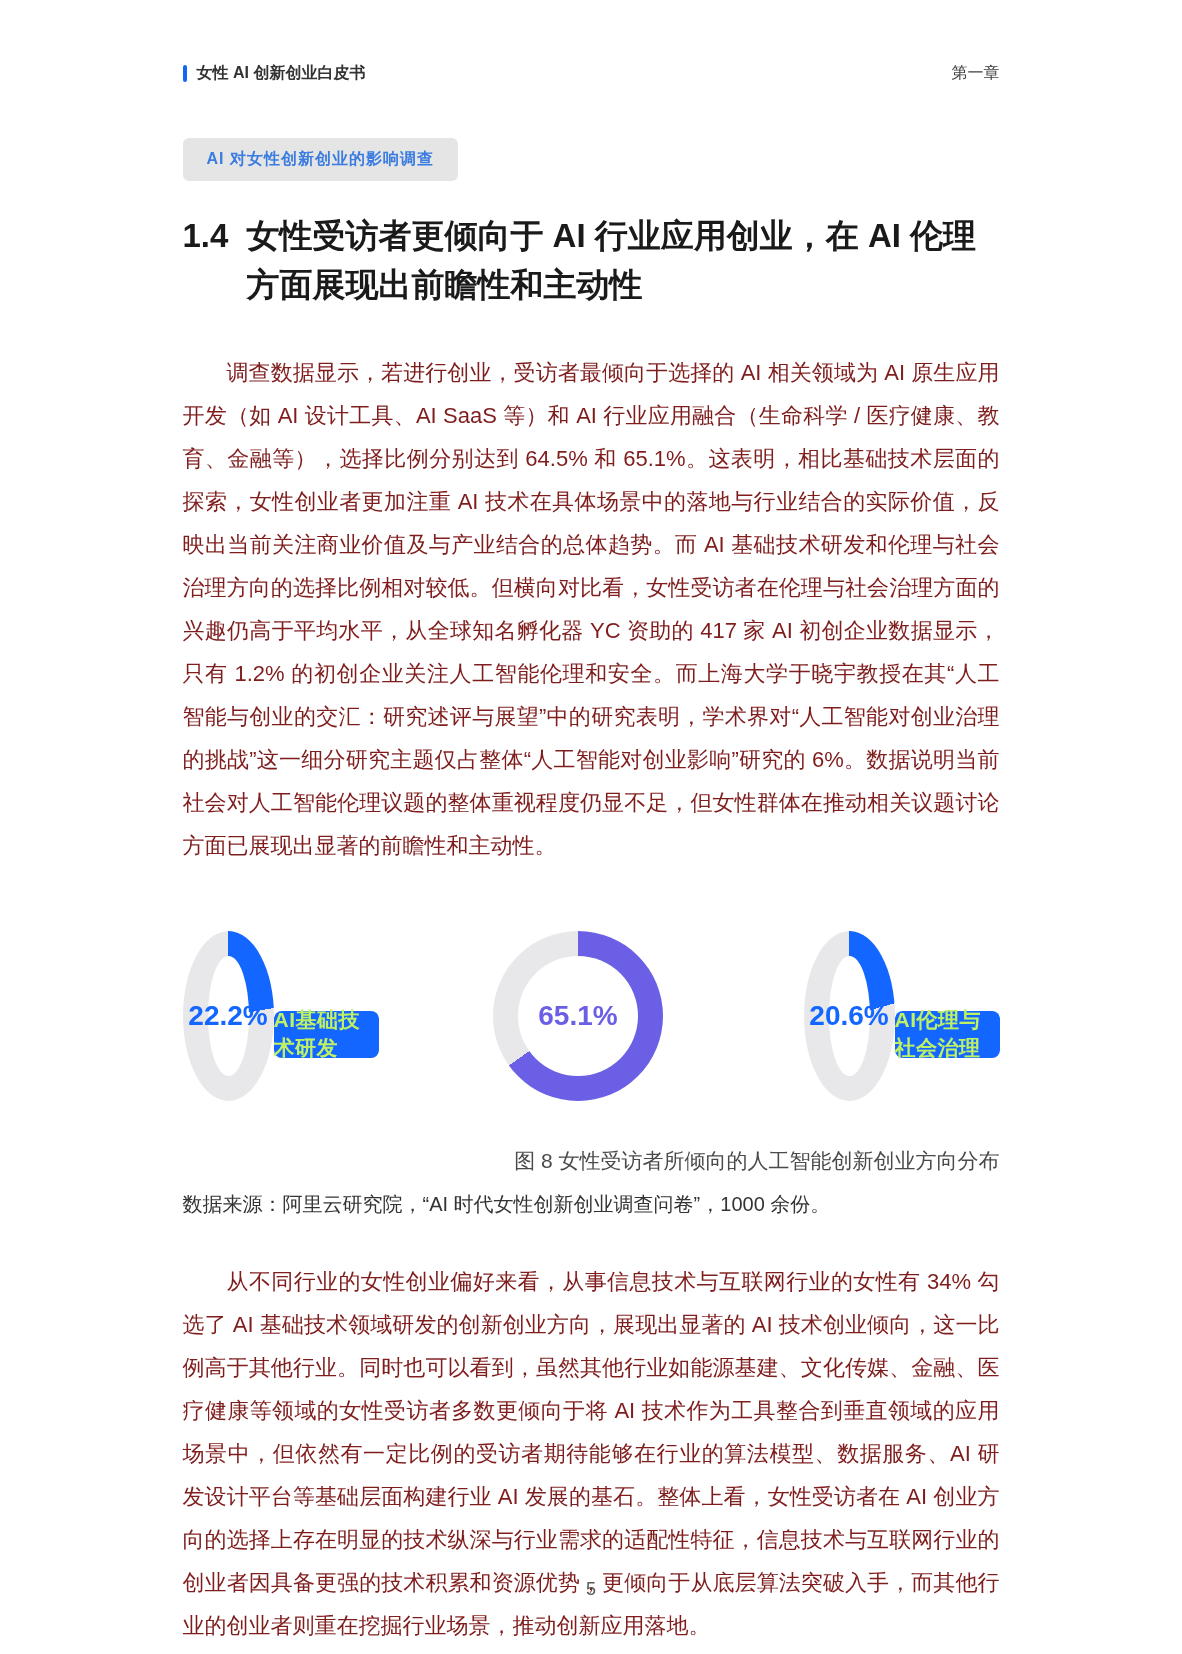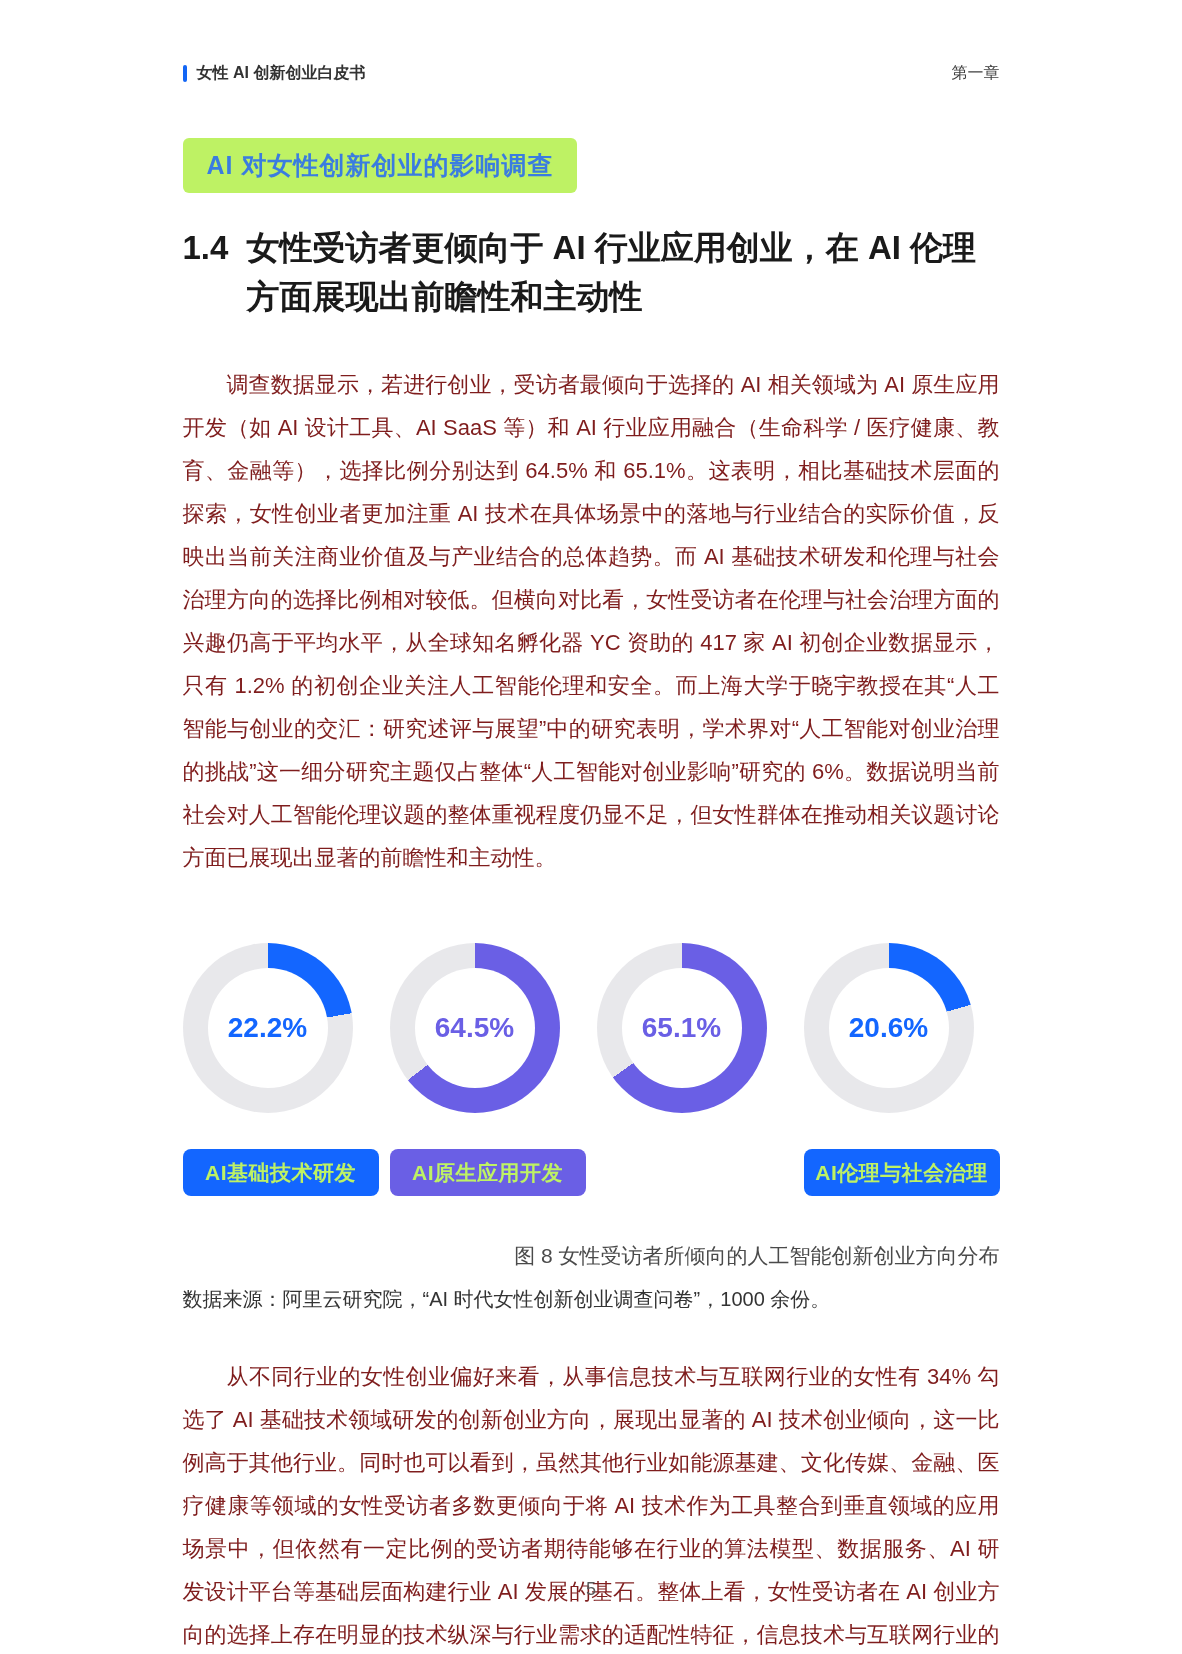--- a/index.html
+++ b/index.html
@@ -14,41 +14,41 @@
 
   
   .header { display:flex; justify-content:space-between; align-items:center; padding-top:57px; }
   .header-left { display:flex; align-items:center; gap:10px; }
   .accent-bar { width:4px; height:17px; background:#1366F5; border-radius:2px; }
   .doc-title { font-size:16px; font-weight:700; color:#333333; }
   .chapter { font-size:16px; color:#404040; }
 
   
   .badge {
-    display:inline-block; margin-top:54px; background:#bef264; color:#3A7CE0;
-    font-size:25px; font-weight:700; padding:11px 24px; border-radius:6px; letter-spacing:1px;
+    display:inline-block; margin-top:54px; background:#e5e5e5; color:#3A7CE0;
+    font-size:16px; font-weight:700; padding:11px 24px; border-radius:6px; letter-spacing:1px;
   }
 
   
   h1 {
     margin-top:30px; font-size:33px; line-height:49px; color:#1A1A1A;
     display:flex; gap:18px; font-weight:700;
   }
   .h-text { flex:1; }
 
   
   .para {
     margin-top:42px; font-size:22px; line-height:43px; text-align:justify;
     text-indent:2em; color:#7f1d1d;
   }
 
   
   .figure { margin-top:64px; }
   .chart-row { display:flex; justify-content:space-between; }
-  .chart-card { width:196px; display:flex; flex-direction:column; align-items:flex-start; }
+  .chart-card { width:196px; display:flex; align-items:center; }
   .donut {
     width:170px; height:170px; border-radius:50%;
     position:relative; display:flex; align-items:center; justify-content:center;
   }
   .donut::before { content:""; position:absolute; inset:25px; background:#ffffff; border-radius:50%; }
   .percent { position:relative; font-size:28px; font-weight:700; color:var(--c); }
   .chart-btn {
     margin-top:36px; width:100%; height:47px; border-radius:8px;
     background:var(--c); color:#bef264; font-size:21px; font-weight:700;
     display:flex; align-items:center; justify-content:center; letter-spacing:0.5px;
@@ -84,26 +84,20 @@
     <div class="figure">
       <div class="chart-row">
 
         <div class="chart-card" style="--c: #1366FF;">
           <div class="donut" style="background: conic-gradient(rgb(19, 102, 255) 0deg, rgb(19, 102, 255) 22.2%, rgb(232, 232, 235) 22.2%, rgb(232, 232, 235) 100%);">
             <span class="percent">22.2%</span>
           </div>
           <div class="chart-btn">AI基础技术研发</div>
         </div>
 
-        <div class="chart-card" style="--c: #6A5FE5;">
-          <div class="donut" style="background: conic-gradient(rgb(106, 95, 229) 0deg, rgb(106, 95, 229) 64.5%, rgb(232, 232, 235) 64.5%, rgb(232, 232, 235) 100%);">
-            <span class="percent">64.5%</span>
-          </div>
-          <div class="chart-btn">AI原生应用开发</div>
-        </div>
 
         <div class="chart-card" style="--c: #6A5FE5;">
           <div class="donut" style="background: conic-gradient(rgb(106, 95, 229) 0deg, rgb(106, 95, 229) 65.1%, rgb(232, 232, 235) 65.1%, rgb(232, 232, 235) 100%);">
             <span class="percent">65.1%</span>
           </div>
         </div>
 
         <div class="chart-card" style="--c: #1366FF;">
           <div class="donut" style="background: conic-gradient(rgb(19, 102, 255) 0deg, rgb(19, 102, 255) 20.6%, rgb(232, 232, 235) 20.6%, rgb(232, 232, 235) 100%);">
             <span class="percent">20.6%</span>

